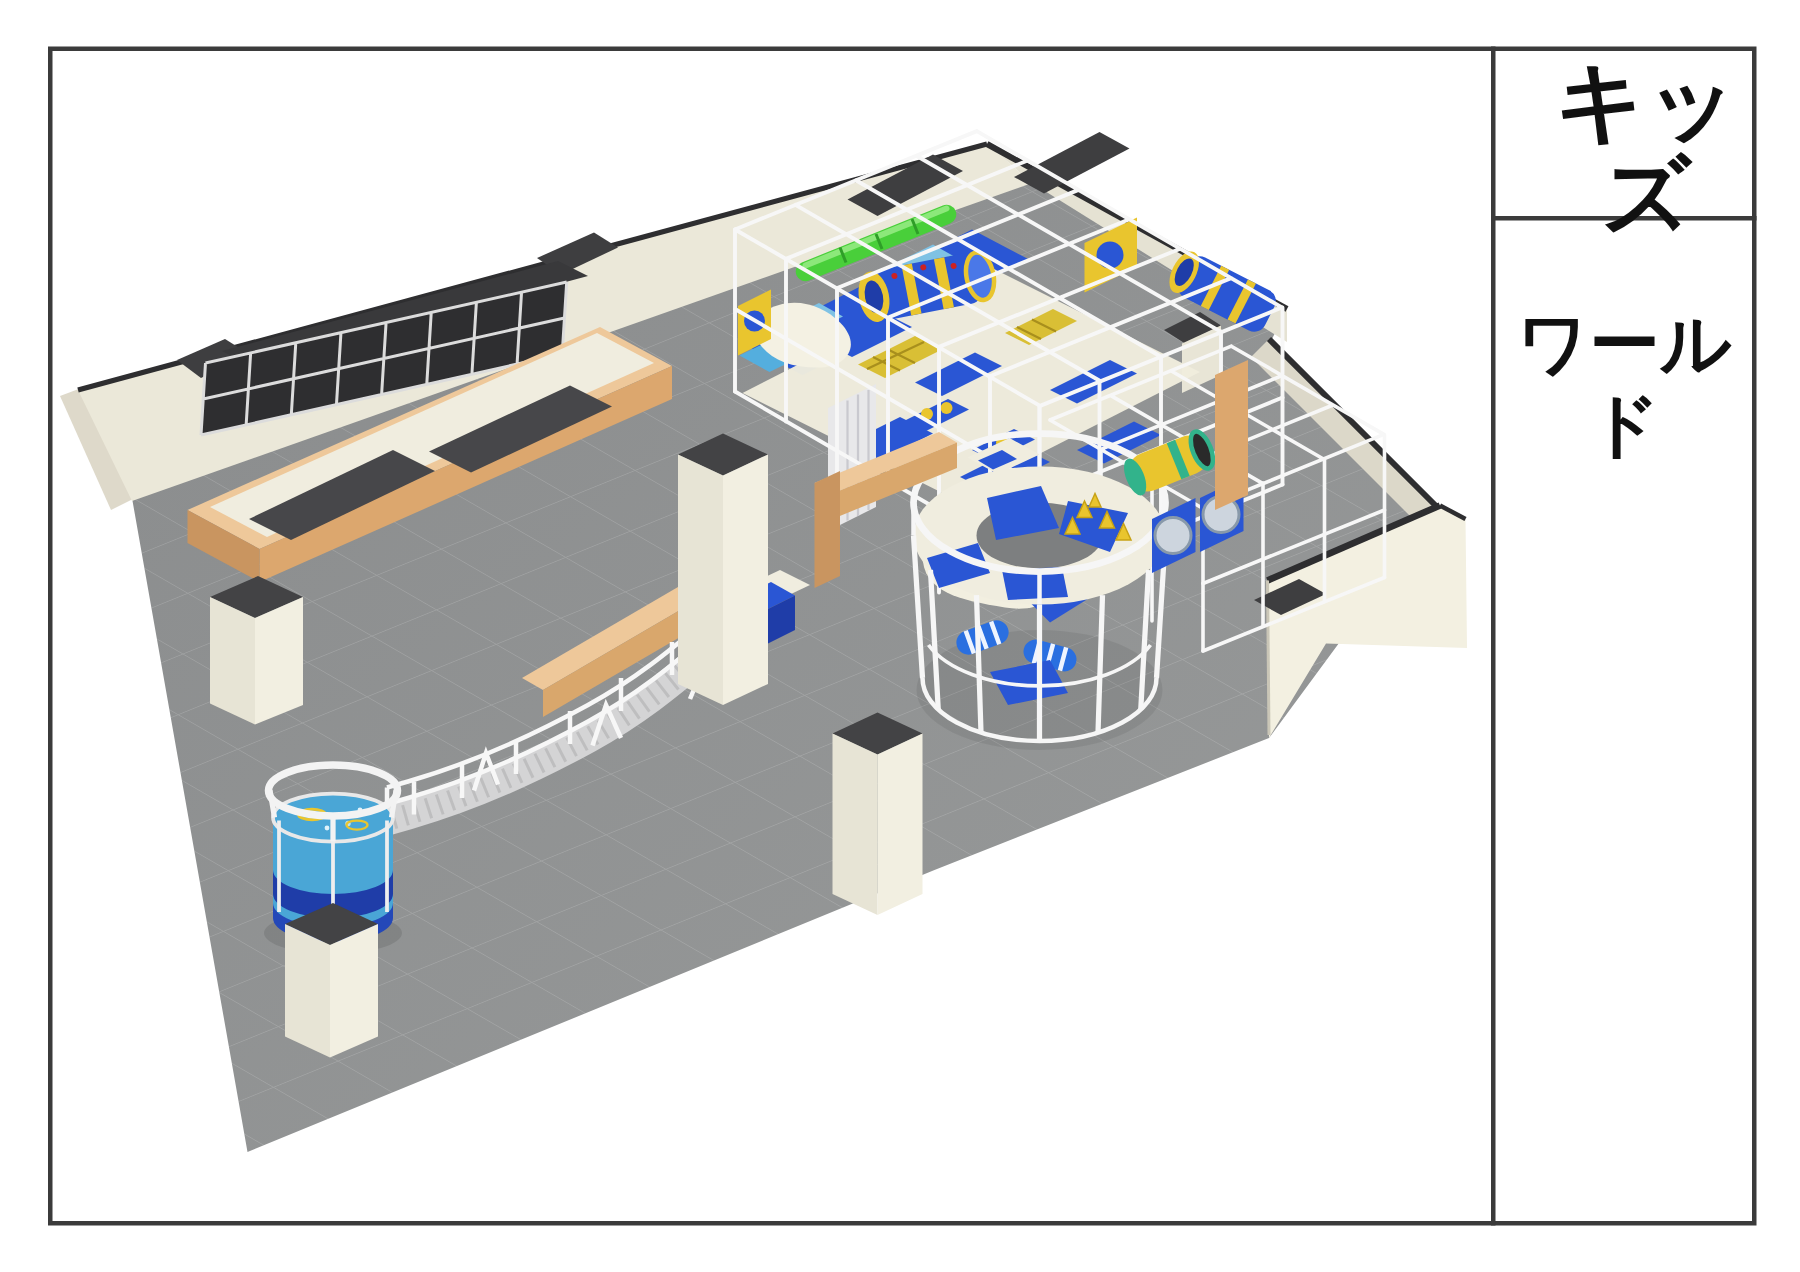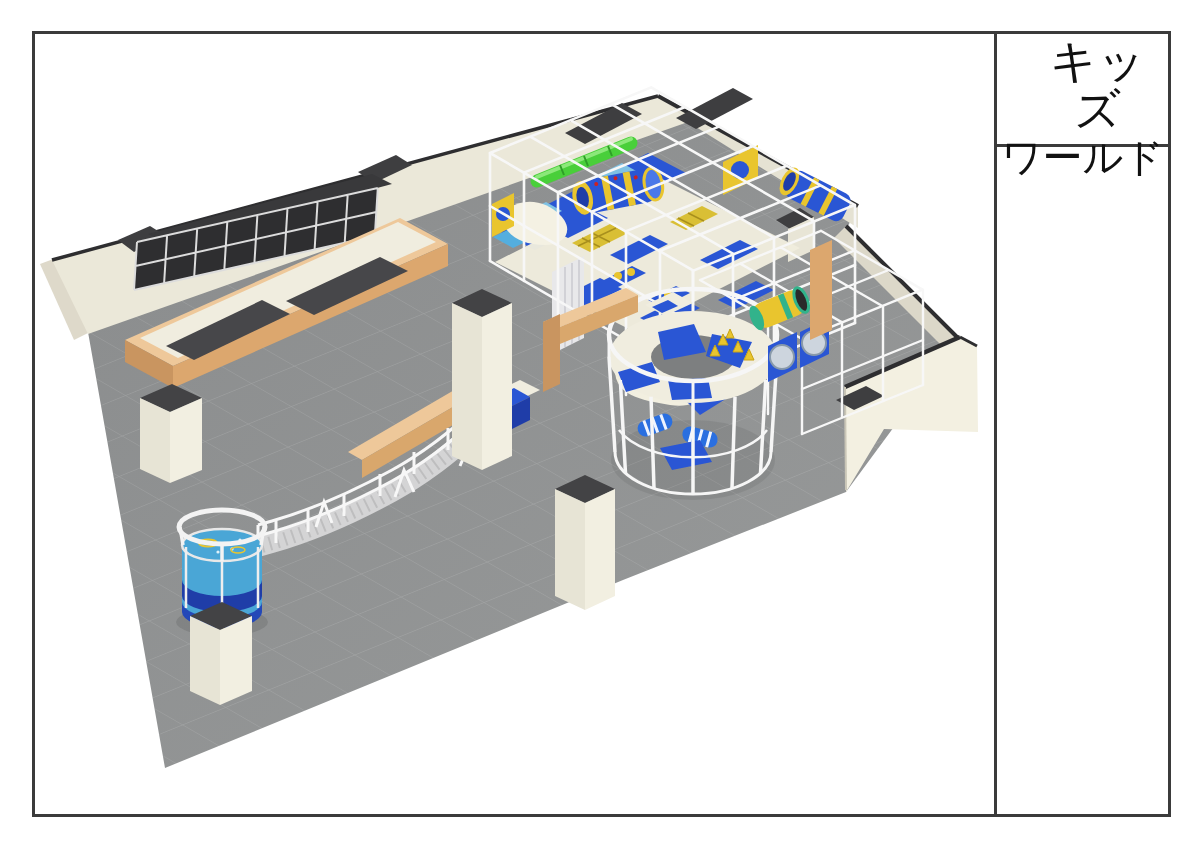--- a/index.html
+++ b/index.html
@@ -4,22 +4,22 @@
 <style>
   html,body{margin:0;padding:0;background:#ffffff;}
   .sheet{position:relative;width:1200px;height:848px;background:#ffffff;overflow:hidden;
          font-family:"Liberation Serif","DejaVu Serif",serif;}
   .scene-svg{position:absolute;left:0;top:0;width:1200px;height:848px;}
   .frame{position:absolute;left:32px;top:31px;width:1139px;height:786px;
          border:3px solid #3b3b3b;box-sizing:border-box;pointer-events:none;}
   .vline{position:absolute;left:994px;top:31px;width:3px;height:786px;background:#3b3b3b;}
   .hline{position:absolute;left:994px;top:144px;width:177px;height:3px;background:#3b3b3b;}
   .title-block{position:absolute;left:997px;top:38px;width:172px;text-align:center;color:#111;}
-  .title-line1{font-size:46px;font-weight:400;line-height:1.05;letter-spacing:1px;padding-left:30px;}
-  .title-line2{font-size:40px;font-weight:400;line-height:1.15;letter-spacing:0px;}
+  .title-line1{font-size:59px;font-weight:700;line-height:1.05;letter-spacing:1px;padding-left:30px;}
+  .title-line2{font-size:47px;font-weight:700;line-height:1.15;letter-spacing:0px;margin-top:41px;}
 </style>
 </head>
 <body>
 
 <div class="sheet">
 
 <svg class="scene-svg" viewBox="0 0 1200 848" xmlns="http://www.w3.org/2000/svg">
   <defs>
     <pattern id="tiles" patternUnits="userSpaceOnUse" width="46" height="46" patternTransform="matrix(0.936,-0.38,0.866,0.5,88,332)">
       <path d="M0,0H46 M0,0V46" stroke="rgba(255,255,255,0.14)" stroke-width="1.3" fill="none"></path>

